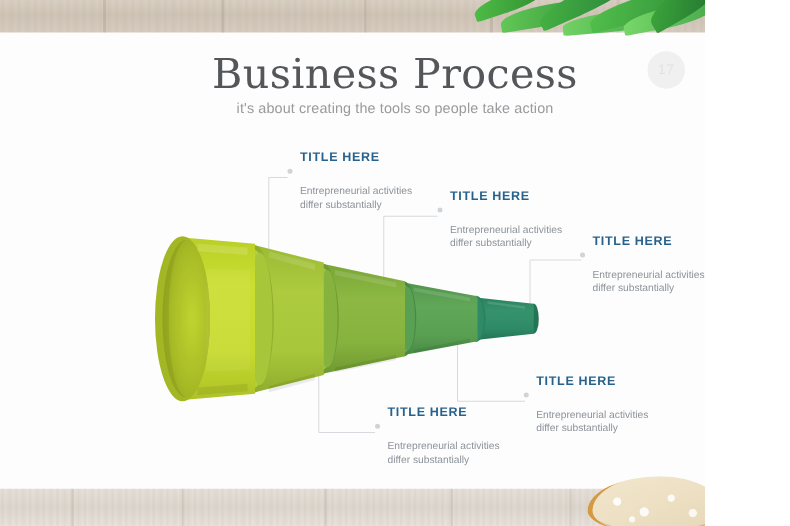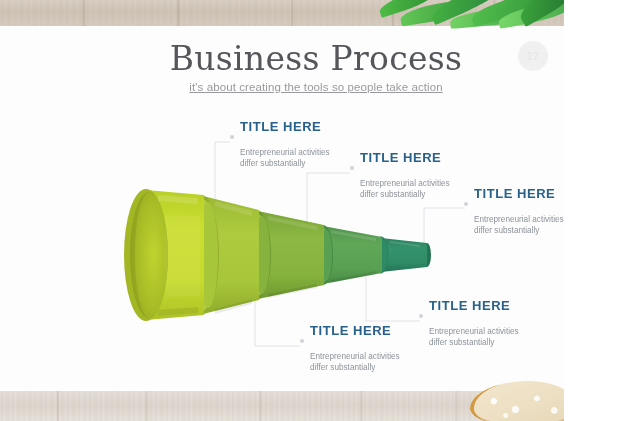--- a/index.html
+++ b/index.html
@@ -116,21 +116,20 @@
     font-weight: 400;
     color: #55565a;
     letter-spacing: 0.3px;
     line-height: 38px;
   }
   .subtitle {
     font-size: 11.5px;
     color: #9a9a9e;
     margin-top: 3px;
     letter-spacing: 0.1px;
-    text-decoration: underline;
   }
 
   
   .page-badge {
     position: absolute;
     right: 16px; top: 41px;
     width: 30px; height: 30px;
     border-radius: 50%;
     background: #f0f0f0;
     color: #e2e2e2;
@@ -148,21 +147,21 @@
     width: 632px; height: 421px;
     pointer-events: none;
   }
 
   
   .callout {
     position: absolute;
     width: 132px;
   }
   .callout .c-title {
-    font-size: 13px;
+    font-size: 10px;
     font-weight: bold;
     color: #28628c;
     letter-spacing: 0.55px;
     line-height: 12px;
   }
   .callout .c-body {
     font-size: 8.2px;
     color: #8d939a;
     line-height: 10.6px;
     margin-top: 15px;

